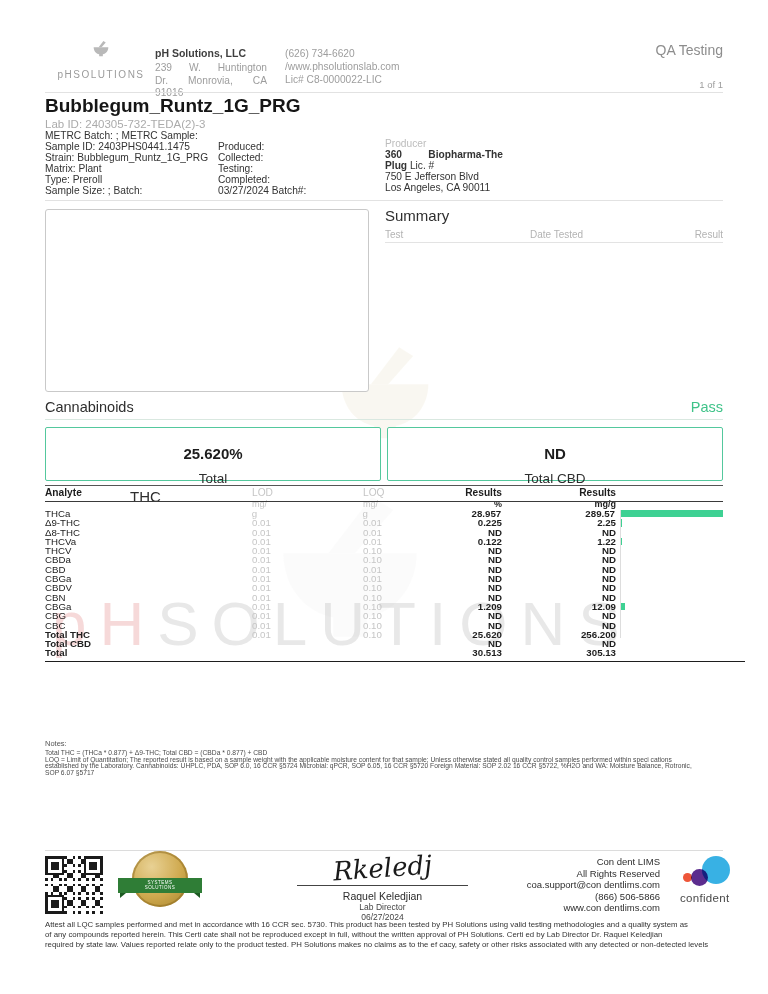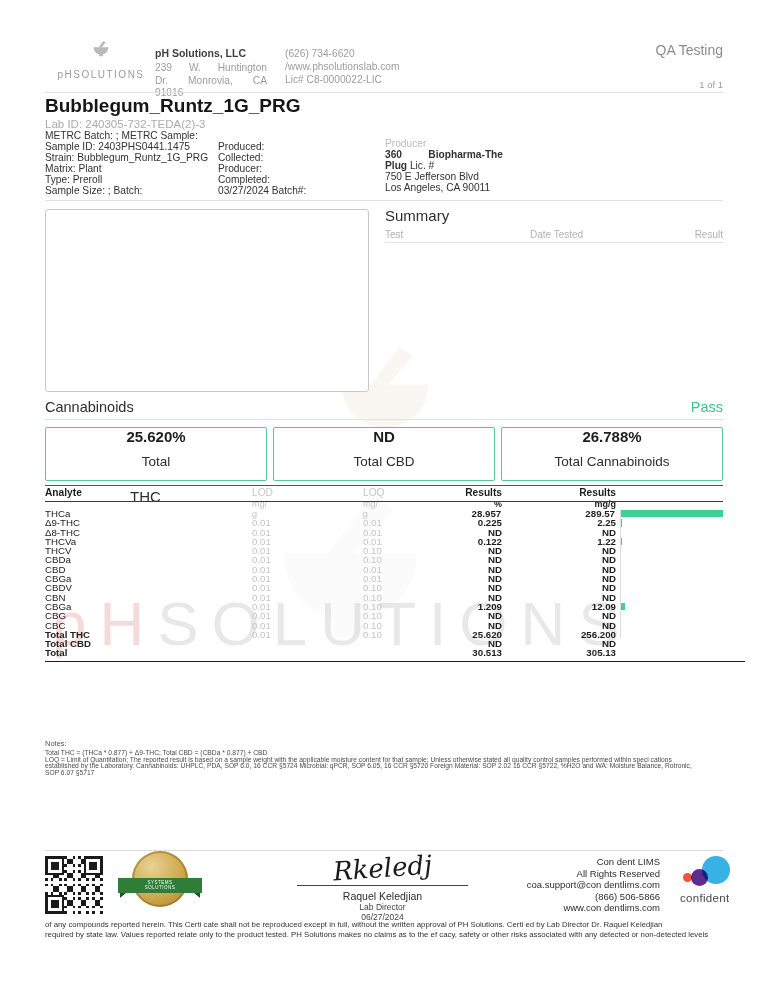--- a/index.html
+++ b/index.html
@@ -47,21 +47,21 @@
   .summary-cols .c2{position:absolute;left:145px;}
   .summary-cols .c3{position:absolute;right:0;}
   .summary-rule{left:385px;top:242px;width:338px;border-top:1px solid #e3e3e3;position:absolute;}
 
   .cann-title{left:45px;top:399px;font-size:14.5px;color:#2e2e2e;}
   .cann-pass{right:45px;top:399px;font-size:14.5px;text-align:right;}
   .cann-rule{top:419px;border-top:1px solid #d9e8e0;}
 
   .boxes{left:45px;top:427px;width:678px;display:flex;gap:6px;}
   .result-box{flex:1;height:52px;border:1.6px solid #54c89d;border-radius:2px;text-align:center;background:#fff;}
-  .result-box .val{font-size:15px;font-weight:bold;color:#1d1d1d;margin-top:0;}
+  .result-box .val{font-size:15px;font-weight:bold;color:#1d1d1d;margin-top:17px;}
   .result-box .lbl{font-size:13.5px;color:#2e2e2e;margin-top:9px;}
   .box-overflow{left:130px;top:488px;font-size:15px;color:#2e2e2e;}
 
   
   .atable{left:45px;top:485px;width:678px;}
   .t-topline{border-top:1px solid #555;}
   .t-headline{position:absolute;top:15px;left:0;width:678px;border-top:1px solid #3a3a3a;}
   .t-row{display:flex;align-items:center;height:9.3px;font-size:9.7px;line-height:9.3px;}
   .t-head{height:13px;font-size:10.2px;}
   .t-units{height:9px;margin-top:1px;font-size:9px;}
@@ -176,21 +176,21 @@
         <div>Sample ID: 2403PHS0441.1475</div>
         <div>Strain: Bubblegum_Runtz_1G_PRG</div>
         <div>Matrix: Plant</div>
         <div>Type: Preroll</div>
         <div>Sample Size: ; Batch:</div>
       </div>
     <div class="abs meta-dates">
 
     <div>Produced:</div>
         <div>Collected:</div>
-        <div>Producer:</div>
+        <div>Testing:</div>
         <div>Completed:</div>
         <div>03/27/2024 Batch#:</div>
       </div>
     <div class="abs producer-block">
       <div class="producer-label">Producer</div>
       <div class="producer-l1">360 Biopharma-The</div>
       <div class="producer-l2"><span class="b">Plug</span><span> Lic. #</span></div>
       <div>750 E Jefferson Blvd</div>
       <div>Los Angeles, CA 90011</div>
     </div>
@@ -210,24 +210,20 @@
     <div class="rule cann-rule"></div>
 
     <div class="abs boxes">
       <div class="result-box">
         <div class="val">25.620%</div>
         <div class="lbl">Total</div>
       </div>
       <div class="result-box">
         <div class="val">ND</div>
         <div class="lbl">Total CBD</div>
-      </div>
-      <div class="result-box">
-        <div class="val">26.788%</div>
-        <div class="lbl">Total Cannabinoids</div>
       </div>
     </div>
     <div class="abs box-overflow">THC</div>
 
     <div class="abs atable t-topline">
       <div class="t-row t-head">
         <span class="c-name">Analyte</span>
         <span class="c-lod">LOD</span>
         <span class="c-loq">LOQ</span>
         <span class="c-pct">Results</span>
@@ -666,18 +662,19 @@
       <div class="conf-circles">
         <div class="circle c-blue"></div>
         <div class="circle c-purple"></div>
         <div class="circle c-orange"></div>
       </div>
       <div class="conf-text">confident</div>
     </div>
 
     <div class="abs disclaimer">
 
+    <div>Attest all LQC samples performed and met in accordance with 16 CCR sec. 5730. This product has been tested by PH Solutions using valid testing methodologies and a quality system as</div>
         <div>of any compounds reported herein. This Certi cate shall not be reproduced except in full, without the written approval of PH Solutions. Certi ed by Lab Director Dr. Raquel Keledjian</div>
         <div>required by state law. Values reported relate only to the product tested. PH Solutions makes no claims as to the ef cacy, safety or other risks associated with any detected or non-detected levels</div>
       </div>
 
   </div>
 </div>
 
 </body></html>

